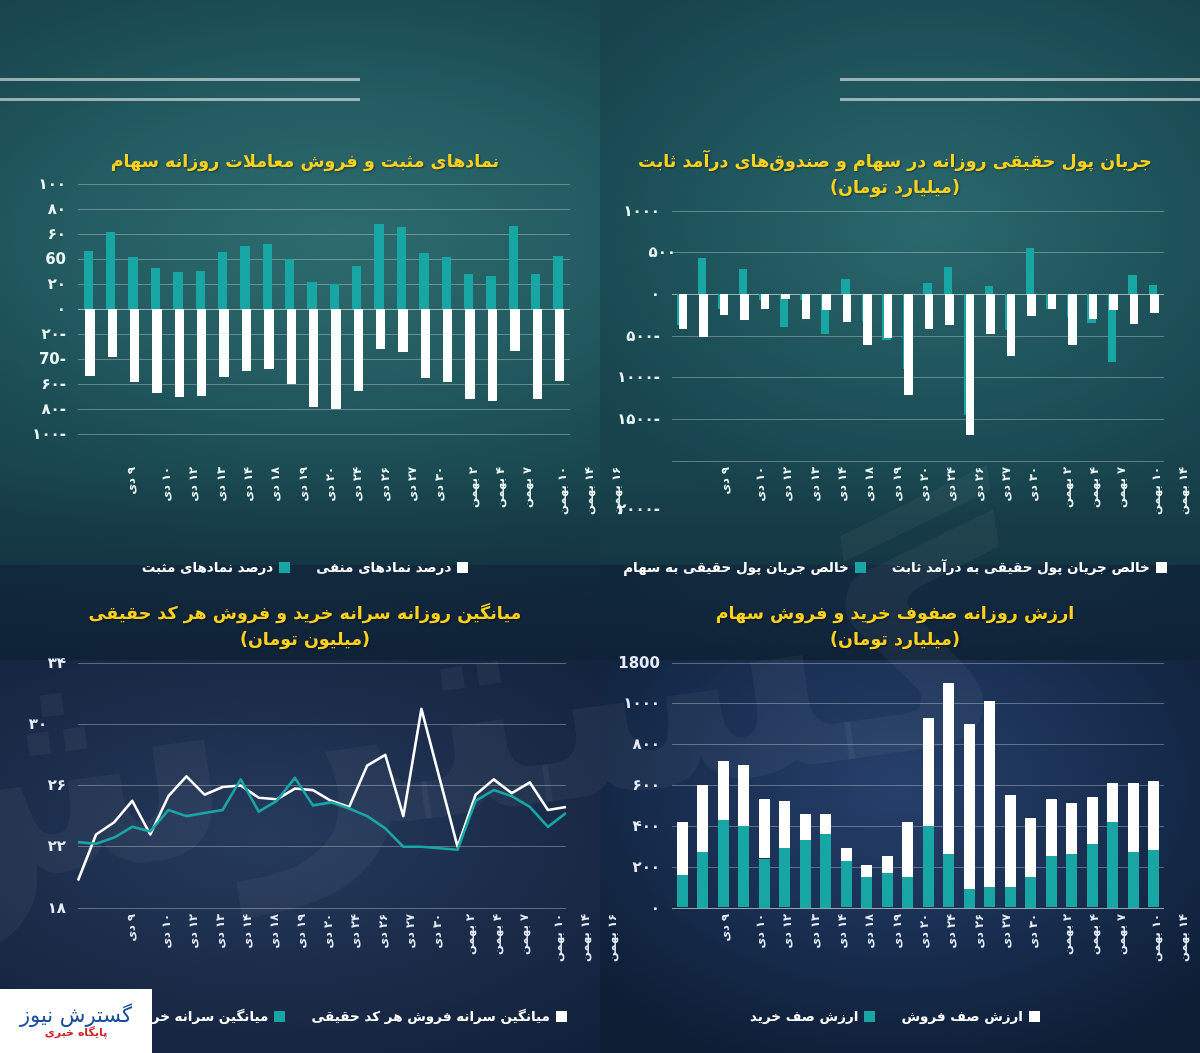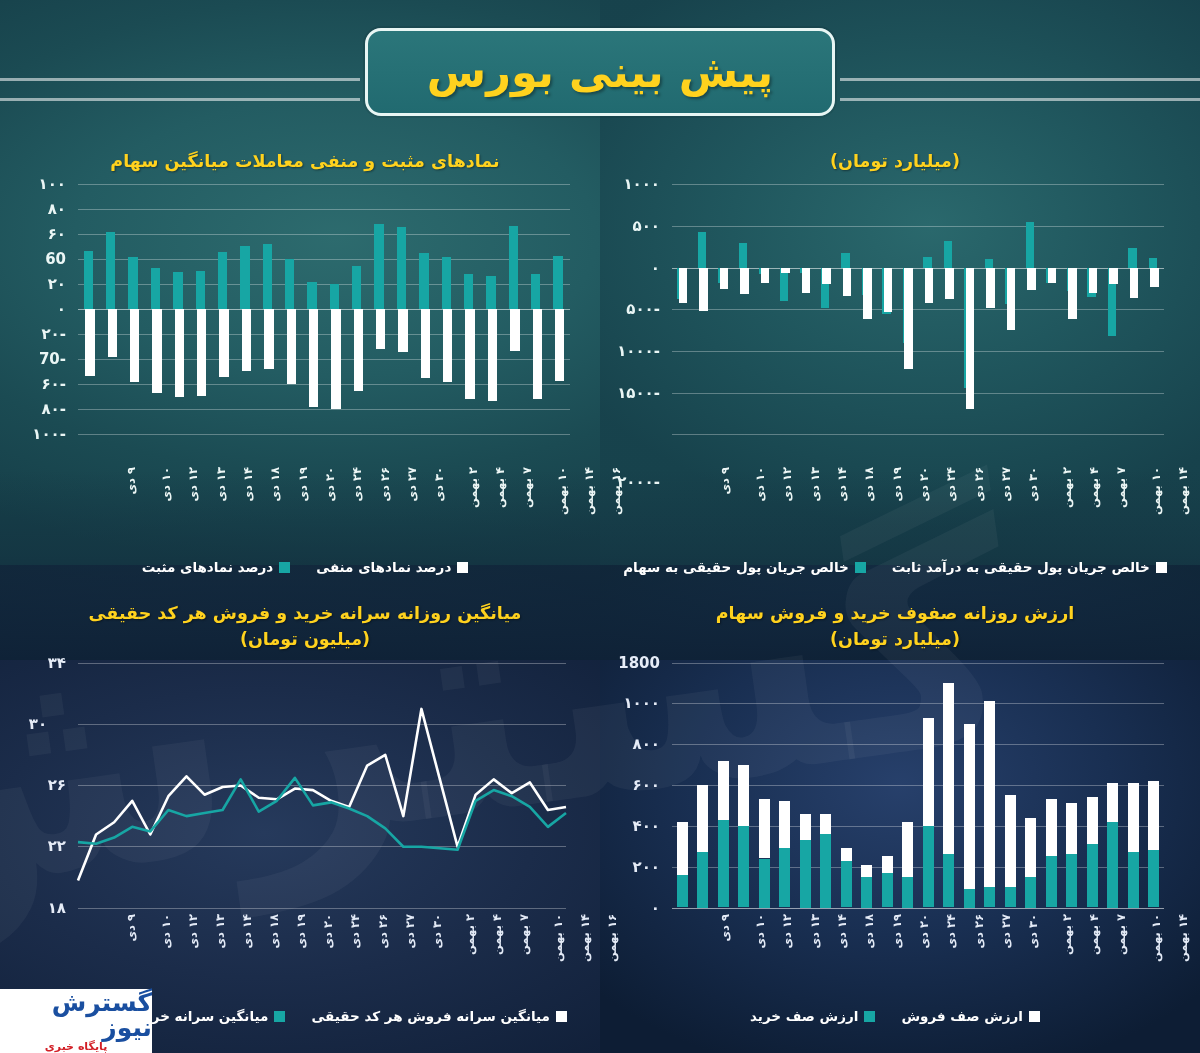--- a/index.html
+++ b/index.html
@@ -126,48 +126,45 @@
   .sw { width:11px; height:11px; display:inline-block; }
   .sw.w { background:#ffffff; }
   .sw.t { background:#17a6a4; }
 
   
   .logo {
     position:absolute; left:0; bottom:0; width:152px; height:64px;
     background:#ffffff; display:flex; flex-direction:column;
     align-items:center; justify-content:center; gap:1px;
   }
-  .logo .l1 { color:#1a4fa0; font-size:25px; font-weight:bold; line-height:1; letter-spacing:-1px; }
+  .logo .l1 { color:#1a4fa0; font-size:21px; font-weight:normal; line-height:1; letter-spacing:-1px; }
   .logo .l2 { color:#d21f26; font-size:11px; font-weight:bold; line-height:1; }
 </style>
 </head>
 <body>
 
 <div class="bg">
   <div class="bg-top"></div>
   <div class="bg-top-r"></div>
   <div class="bg-bot"></div>
   <div class="bg-bot-r"></div>
   <div class="bg-fade"></div>
   <div class="wm">گسترش</div>
 </div>
 
 <div class="hdr">
   <div class="rail l"></div>
   <div class="rail2 l"></div>
   <div class="rail r"></div>
   <div class="rail2 r"></div>
-  <div class="title-box">
-    <span>پیش بینی بورس</span>
-  </div>
 </div>
 
 <div class="panel p1">
   <div class="ctitle">
-    <span>نمادهای مثبت و منفی معاملات میانگین سهام</span>
+    <span>نمادهای مثبت و فروش معاملات روزانه سهام</span>
   </div>
   <div class="plot">
       <div class="grid" style="left: 68px; width: 492px; top: 0px;"></div>
       <div class="ylab" style="top: 0px; left: 0px; width: 56px; text-align: right;">۱۰۰</div>
       <div class="grid" style="left: 68px; width: 492px; top: 25px;"></div>
       <div class="ylab" style="top: 25px; left: 0px; width: 56px; text-align: right;">۸۰</div>
       <div class="grid" style="left: 68px; width: 492px; top: 50px;"></div>
       <div class="ylab" style="top: 50px; left: 0px; width: 56px; text-align: right;">۶۰</div>
       <div class="grid" style="left: 68px; width: 492px; top: 75px;"></div>
       <div class="ylab" style="top: 75px; left: 0px; width: 56px; text-align: right;">60</div>
@@ -259,27 +256,28 @@
       </div>
       <div class="lg">
         <span class="sw t"></span>
         <span>درصد نمادهای مثبت</span>
       </div>
     </div>
 </div>
 
 <div class="panel p2">
   <div class="ctitle">
+    <span>جریان پول حقیقی روزانه در سهام و صندوق‌های درآمد ثابت</span>
     <span class="sub">(میلیارد تومان)</span>
   </div>
   <div class="plot">
       <div class="grid" style="left: 72px; width: 492px; top: 0px;"></div>
       <div class="ylab" style="top: 0px; left: 0px; width: 60px; text-align: right;">۱۰۰۰</div>
       <div class="grid" style="left: 72px; width: 492px; top: 41.6667px;"></div>
-      <div class="ylab" style="top: 41.6667px; left: 0px; width: 60px; text-align: right;">۵۰۰</div>
+      <div class="ylab" style="top: 41.6667px; left: 16px; width: 60px; text-align: right;">۵۰۰</div>
       <div class="axisline" style="left: 72px; width: 492px; top: 83.3333px;"></div>
       <div class="ylab" style="top: 83.3333px; left: 0px; width: 60px; text-align: right;">۰</div>
       <div class="grid" style="left: 72px; width: 492px; top: 125px;"></div>
       <div class="ylab" style="top: 125px; left: 0px; width: 60px; text-align: right;">-۵۰۰</div>
       <div class="grid" style="left: 72px; width: 492px; top: 166.667px;"></div>
       <div class="ylab" style="top: 166.667px; left: 0px; width: 60px; text-align: right;">-۱۰۰۰</div>
       <div class="grid" style="left: 72px; width: 492px; top: 208.333px;"></div>
       <div class="ylab" style="top: 208.333px; left: 0px; width: 60px; text-align: right;">-۱۵۰۰</div>
       <div class="grid" style="left: 72px; width: 492px; top: 250px;"></div>
       <div class="ylab" style="top: 250px; left: 0px; width: 60px; text-align: right; margin-top: 48px;">-۲۰۰۰</div>

